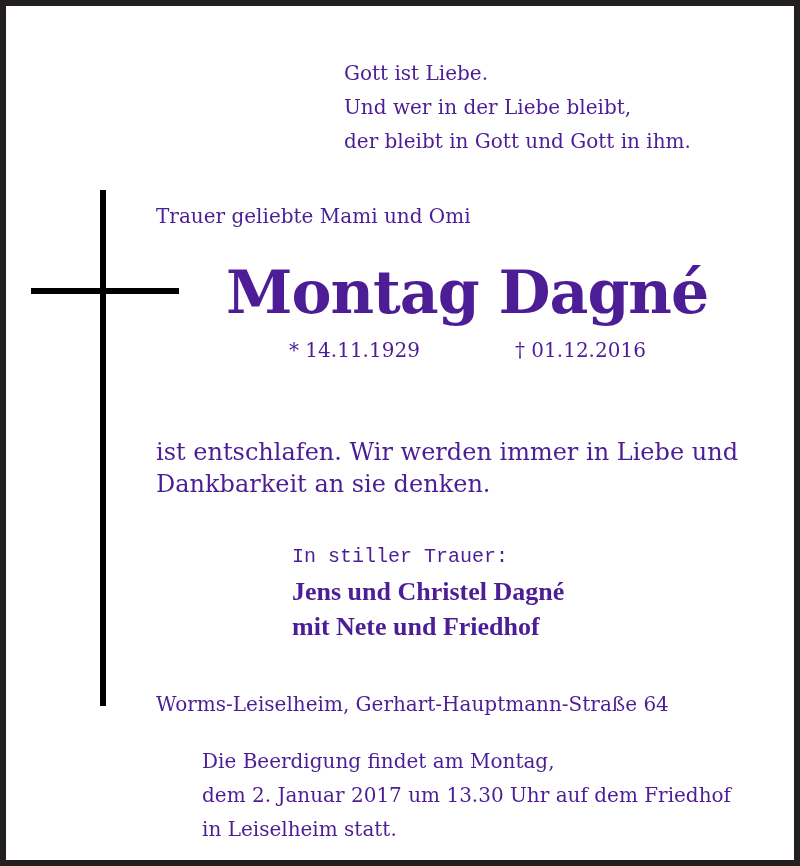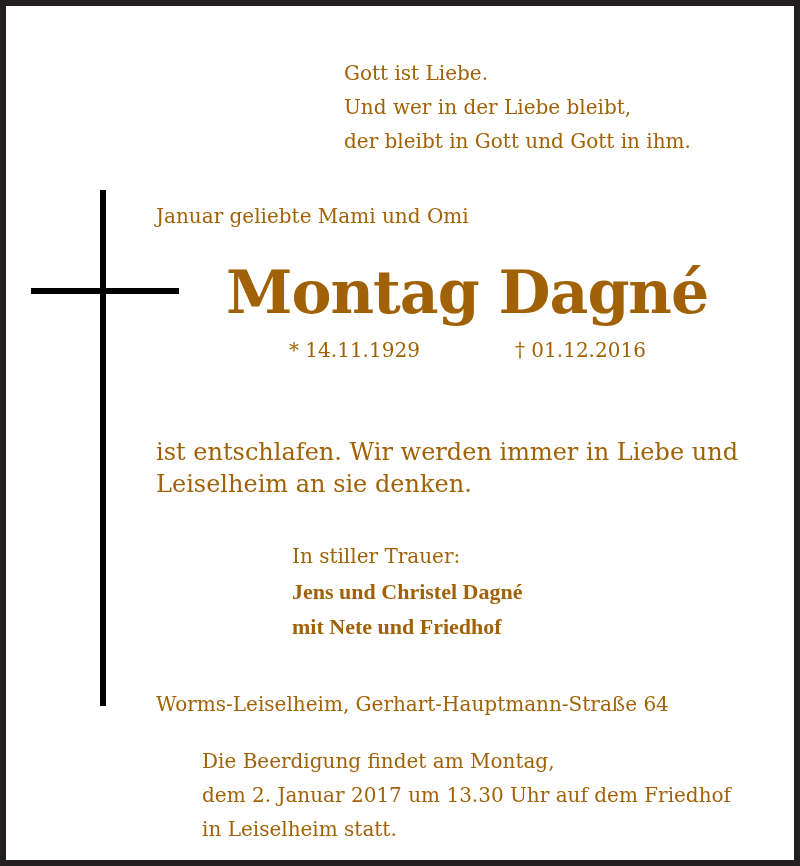--- a/index.html
+++ b/index.html
@@ -2,69 +2,69 @@
 <html><head>
 <meta charset="utf-8">
 <style>
   html, body { margin: 0; padding: 0; background: #ffffff; }
   .page {
     position: relative;
     width: 800px; height: 866px;
     box-sizing: border-box;
     border: 6px solid #231f20;
     background: #ffffff;
-    color: #a16207;
+    color: #4c1d95;
     font-family: "DejaVu Serif", "Liberation Serif", serif;
     overflow: hidden;
   }
   .abs { position: absolute; white-space: nowrap; }
   .verse { left: 338px; top: 50px; }
   .verse div { font-size: 20px; line-height: 34px; }
   .intro { left: 150px; top: 196px; font-size: 20px; line-height: 28px; }
   .name {
     left: 220px; top: 246px;
     font-size: 60px; font-weight: bold; line-height: 80px;
     letter-spacing: -1px;
     font-family: "DejaVu Serif", serif;
   }
   .birth { left: 283px; top: 330px; font-size: 20px; line-height: 28px; }
   .death { left: 509px; top: 330px; font-size: 20px; line-height: 28px; }
   .msg { left: 150px; top: 430px; }
   .msg div { font-size: 24px; line-height: 32px; }
   .mourn { left: 286px; top: 533px; }
-  .mourn div { font-size: 20px; line-height: 35px; }
-  .mourn .b { font-family: "Liberation Serif", serif; font-weight: bold; font-size: 22px; }
+  .mourn div { font-size: 20px; line-height: 35px; font-family: Liberation Mono, monospace; }
+  .mourn .b { font-family: "Liberation Serif", serif; font-weight: bold; font-size: 26px; }
   .addr { left: 150px; top: 683px; font-size: 20px; line-height: 30px; }
   .funeral { left: 152px; top: 738px; }
   .funeral div { font-size: 20px; line-height: 34px; margin-left: 44px; }
   .cross-v { left: 94px; top: 184px; width: 6px; height: 516px; background: #000; }
   .cross-h { left: 25px; top: 282px; width: 148px; height: 6px; background: #000; }
 </style>
 </head>
 <body>
 
 <div class="page">
   <div class="abs cross-v"></div>
   <div class="abs cross-h"></div>
 
   <div class="abs verse">
     <div>Gott ist Liebe.</div>
     <div>Und wer in der Liebe bleibt,</div>
     <div>der bleibt in Gott und Gott in ihm.</div>
   </div>
 
-  <div class="abs intro">Januar geliebte Mami und Omi</div>
+  <div class="abs intro">Trauer geliebte Mami und Omi</div>
 
   <div class="abs name">Montag Dagné</div>
   <div class="abs birth">* 14.11.1929</div>
   <div class="abs death">† 01.12.2016</div>
 
   <div class="abs msg">
     <div>ist entschlafen. Wir werden immer in Liebe und</div>
-    <div>Leiselheim an sie denken.</div>
+    <div>Dankbarkeit an sie denken.</div>
   </div>
 
   <div class="abs mourn">
     <div>In stiller Trauer:</div>
     <div class="b">Jens und Christel Dagné</div>
     <div class="b">mit Nete und Friedhof</div>
   </div>
 
   <div class="abs addr">Worms-Leiselheim, Gerhart-Hauptmann-Straße 64</div>
 

